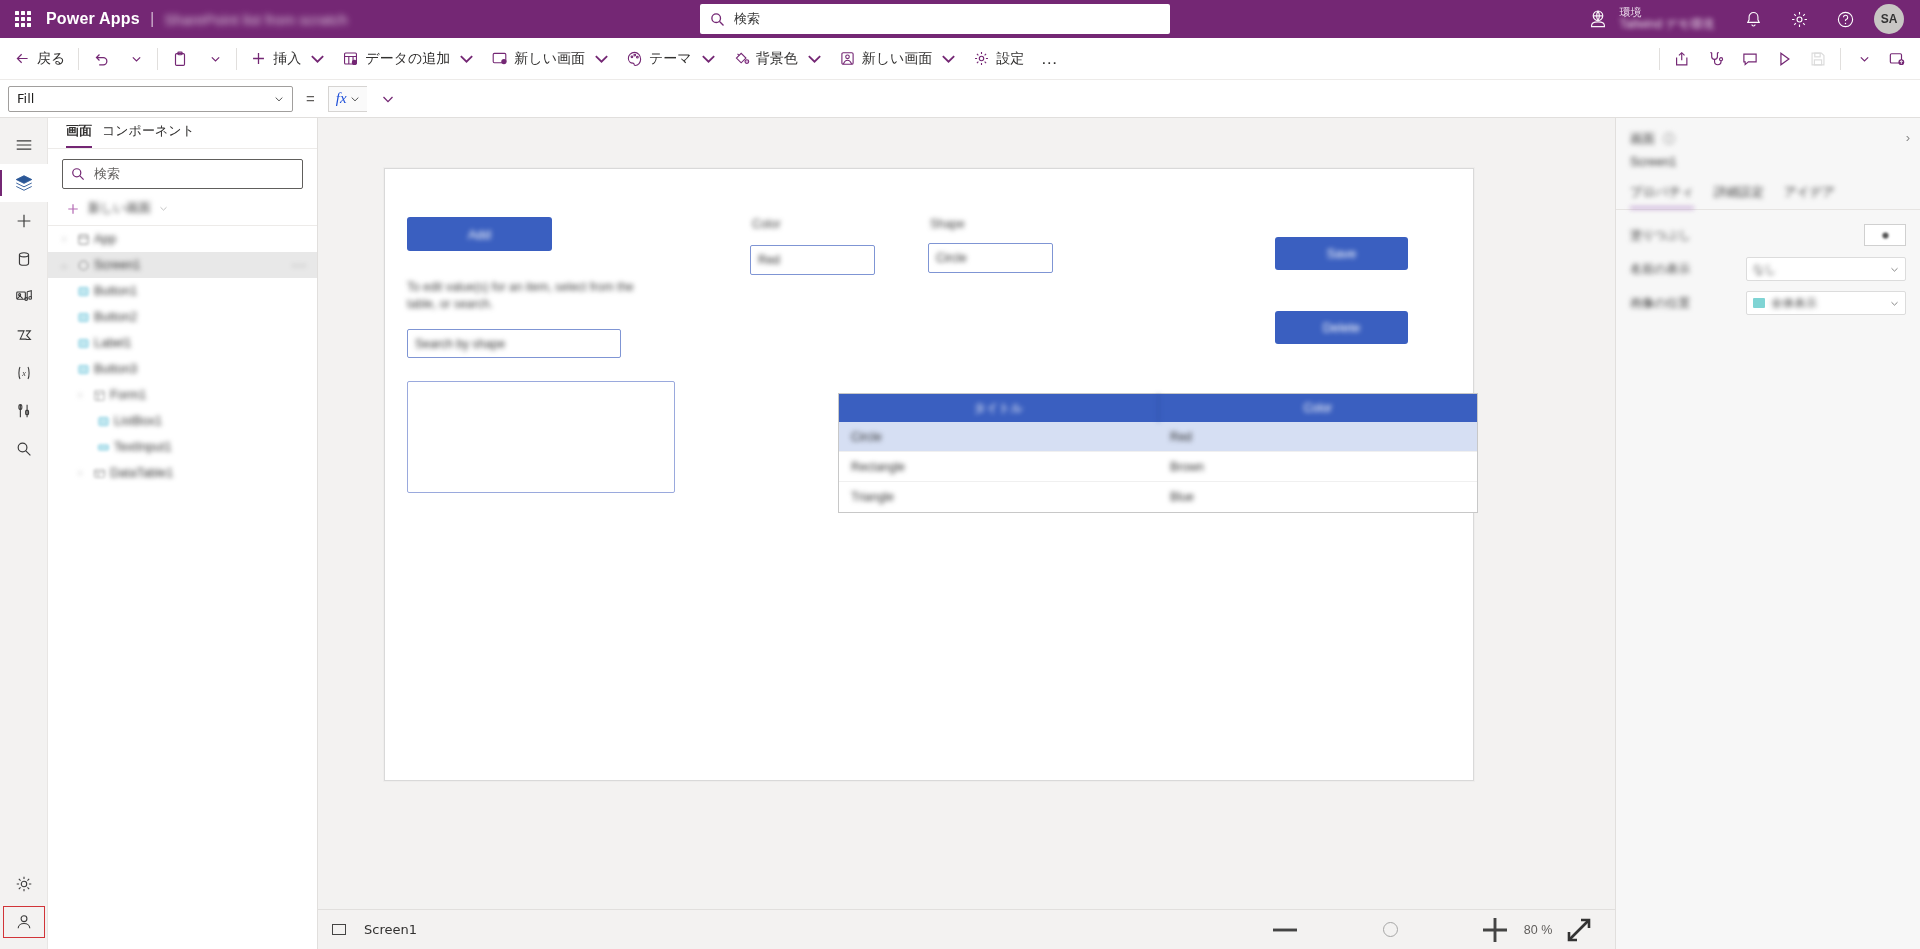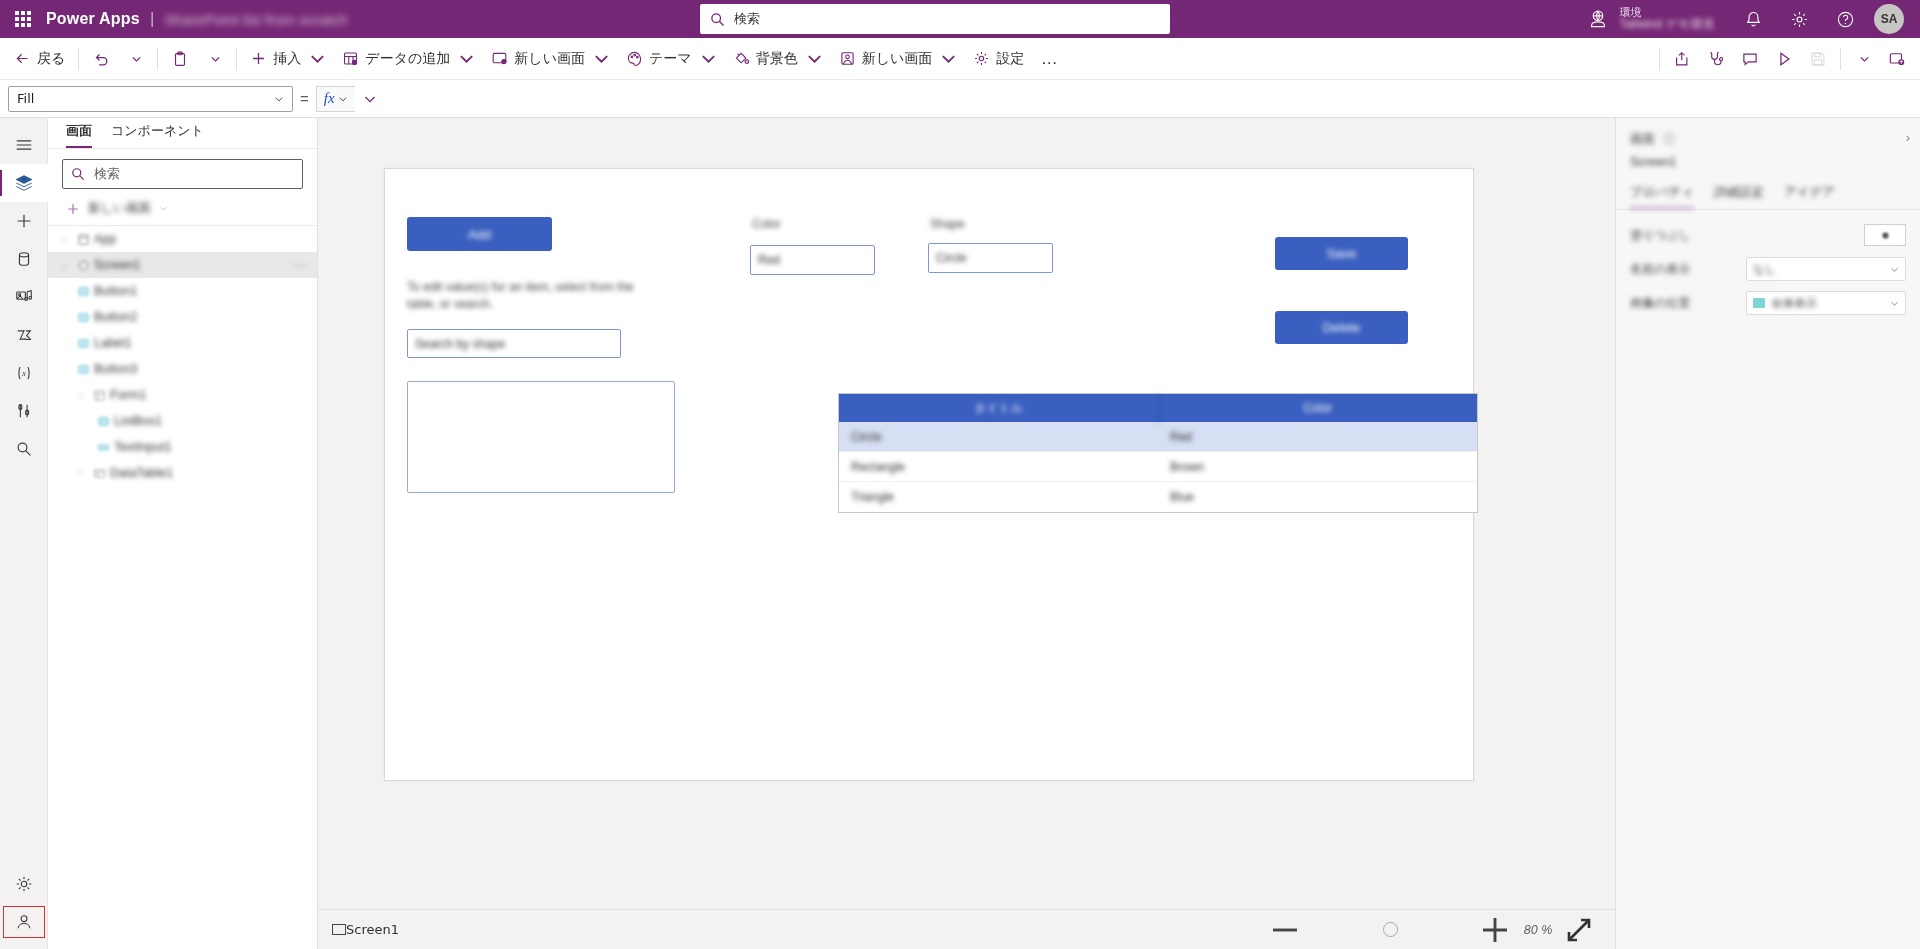--- a/index.html
+++ b/index.html
@@ -58,21 +58,21 @@
   .chev { width: 11px; height: 11px; flex: 0 0 11px; margin-left: 2px; }
   .vsep { width: 1px; height: 22px; background: #e1dfdd; margin: 0 5px; }
   .cmd-ico { width: 34px; height: 32px; display: flex; align-items: center; justify-content: center; border-radius: 2px; cursor: pointer; }
   .cmd-ico svg { width: 18px; height: 18px; }
   .cmd-ico.disabled { opacity: .35; cursor: default; }
   .cmdright { position: absolute; right: 6px; top: 0; height: 42px; display: flex; align-items: center; }
 
   
   .fxbar {
     height: 38px; flex: 0 0 38px; background: #fff; border-bottom: 1px solid #e1dfdd;
-    display: flex; align-items: center; padding: 0 8px; 
+    display: flex; align-items: center; padding: 0 8px; gap: 6px;
   }
   .propsel {
     width: 285px; height: 26px; border: 1px solid #a19f9d; background:#fff; border-radius: 2px;
     display: flex; align-items: center; padding: 0 8px; font-size: 13px; color: #201f1e; cursor: pointer;
     font-family: "DejaVu Sans", sans-serif;
   }
   .propsel .lbl { flex: 1; }
   .propsel svg { width: 10px; height: 10px; }
   .eq { font-size: 15px; color: #605e5c; padding: 0 7px; }
   .fxbtn {
@@ -105,21 +105,21 @@
   .rail-btn.selected-bottom { outline: 1.5px solid #d13438; outline-offset: -4px; }
 
   
   .tree {
     width: 270px; flex: 0 0 270px; background: #fff; border-right: 1px solid #e1dfdd;
     display: flex; flex-direction: column; min-height: 0;
   }
   .tree-head { padding: 14px 14px 8px 18px; display: flex; align-items: flex-start; justify-content: space-between; }
   .tree-title { font-size: 17px; font-weight: bold; color: #201f1e; font-family: "DejaVu Sans", sans-serif; }
   .tree-close { cursor: pointer; color: #444; font-size: 15px; line-height: 1; padding: 2px 4px; }
-  .tree-tabs { display: flex; gap: 19px; padding: 0 18px; border-bottom: 1px solid #edebe9; }
+  .tree-tabs { display: flex; gap: 10px; padding: 0 18px; border-bottom: 1px solid #edebe9; }
   .tree-tab {
     font-size: 13px; color: #323130; padding: 4px 0 8px; cursor: pointer; position: relative;
     font-family: "DejaVu Sans", sans-serif;
   }
   .tree-tab.active { font-weight: bold; }
   .tree-tab.active::after { content: ''; position: absolute; left: 0; right: 0; bottom: 0; height: 2px; background: #742774; }
   .tree-search-wrap { padding: 10px 14px 6px; }
   .tree-search {
     height: 30px; border: 1px solid #605e5c; border-radius: 2px; display: flex; align-items: center;
     padding: 0 8px; background: #fff;
@@ -168,27 +168,27 @@
   .dt-head div:last-child { border-right: none; }
   .dt-row { display: flex; height: 30px; border-bottom: 1px solid #f0f0f0; }
   .dt-row.sel { background: #d6dff3; }
   .dt-row div { flex: 1; font-size: 12px; color: #333; display: flex; align-items: center; padding-left: 12px; }
 
   
   .statusbar {
     height: 40px; flex: 0 0 40px; background: #f3f2f1; border-top: 1px solid #e1dfdd;
     display: flex; align-items: center; padding: 0 14px; position: relative;
   }
-  .st-screen { display: flex; align-items: center; gap: 0; font-size: 13px; color: #323130; cursor: pointer; font-family: "DejaVu Sans", sans-serif; }
+  .st-screen { display: flex; align-items: center; gap: 18px; font-size: 13px; color: #323130; cursor: pointer; font-family: "DejaVu Sans", sans-serif; }
   .st-screen .sq { width: 14px; height: 11px; border: 1.4px solid #444; }
   .zoomwrap { position: absolute; right: 18px; display: flex; align-items: center; gap: 0; }
   .zbtn { width: 40px; height: 30px; display: flex; align-items: center; justify-content: center; cursor: pointer; color: #444; }
   .zslider { width: 170px; height: 30px; display: flex; align-items: center; justify-content: center; cursor: pointer; }
   .zknob { width: 15px; height: 15px; border: 1.4px solid #a6a6a6; border-radius: 50%; background: #f3f2f1; }
-  .zval { font-size: 12.5px; color: #605e5c; min-width: 46px; text-align: center; font-style: italic; }
+  .zval { font-size: 12.5px; color: #605e5c; min-width: 46px; text-align: center; }
   .zfit { width: 36px; height: 30px; display: flex; align-items: center; justify-content: center; cursor: pointer; }
 
   
   .props {
     width: 305px; flex: 0 0 305px; background: #f7f7f7; border-left: 1px solid #e1dfdd;
     display: flex; flex-direction: column;
   }
   .pr-head { padding: 13px 14px 4px; display: flex; align-items: center; gap: 8px; position: relative; }
   .pr-head .collapse { position: absolute; right: 10px; top: 12px; cursor: pointer; font-size: 13px; color: #888; }
   .pr-sub { padding: 0 14px 10px; }

